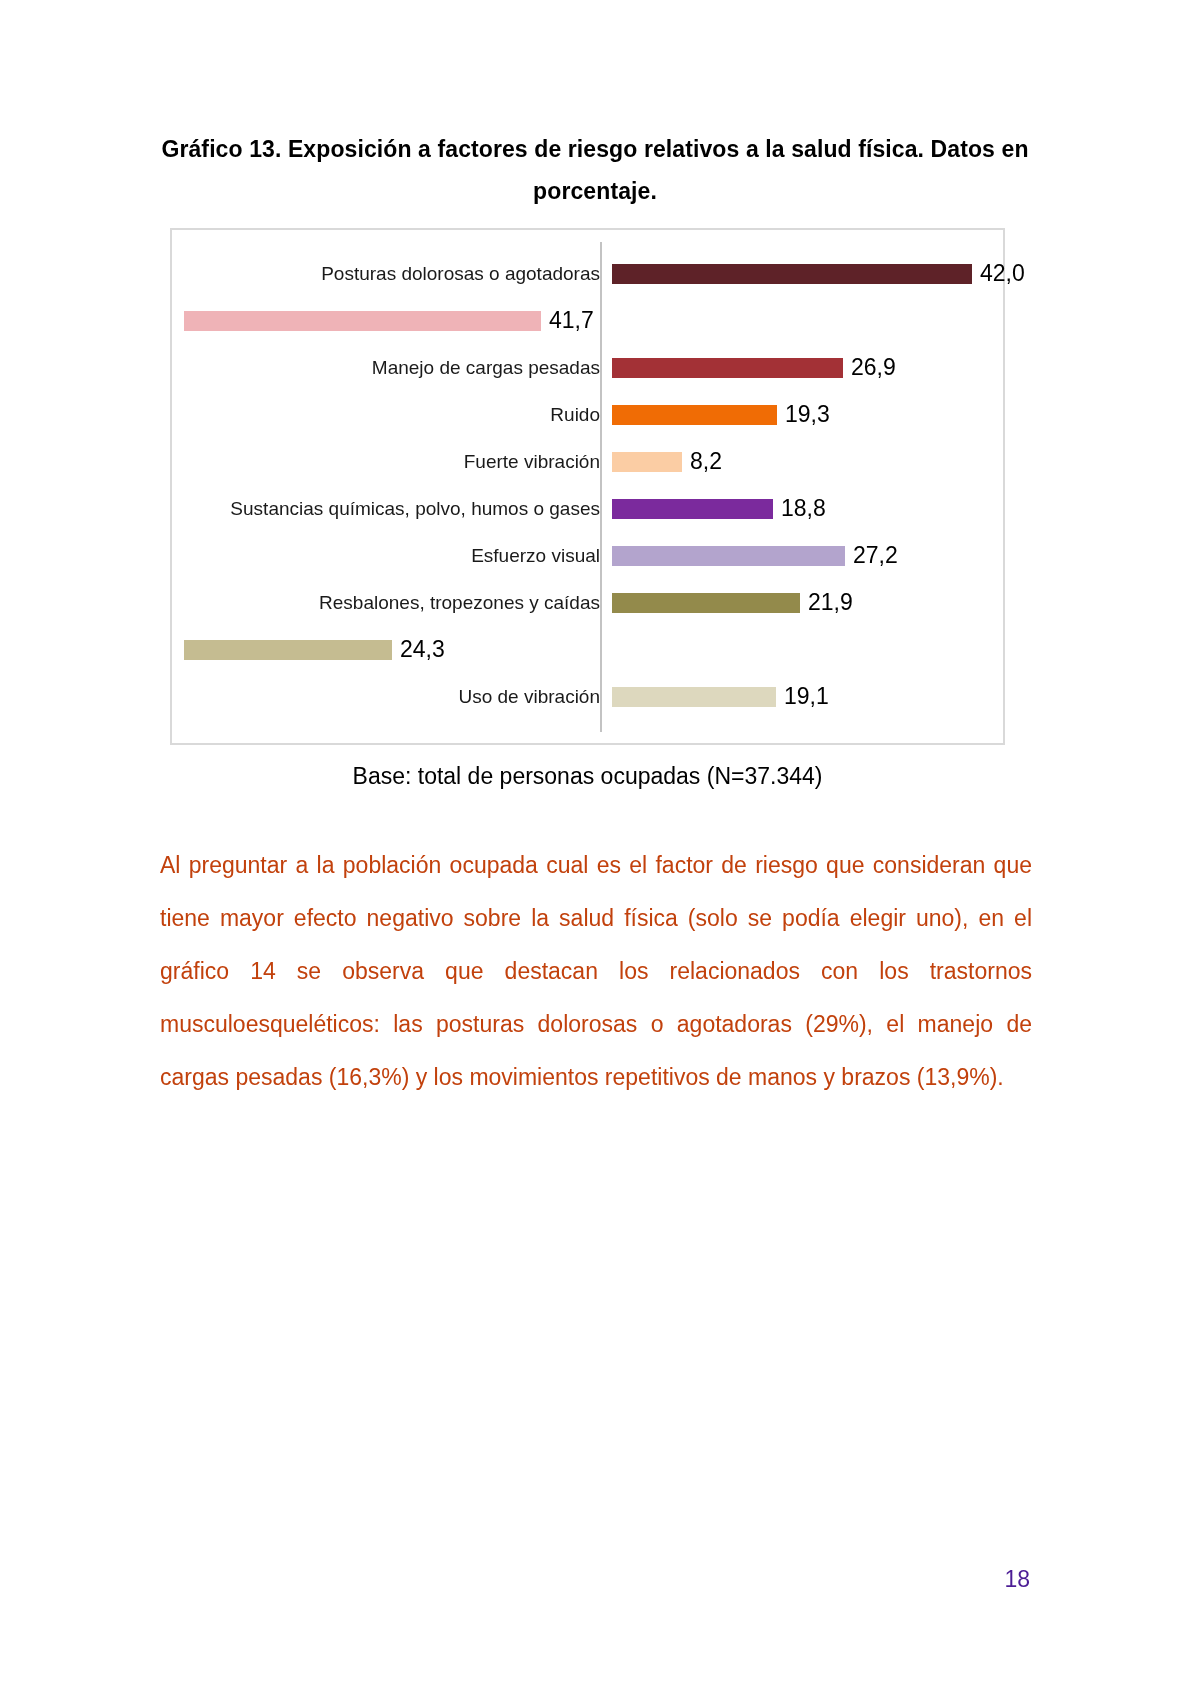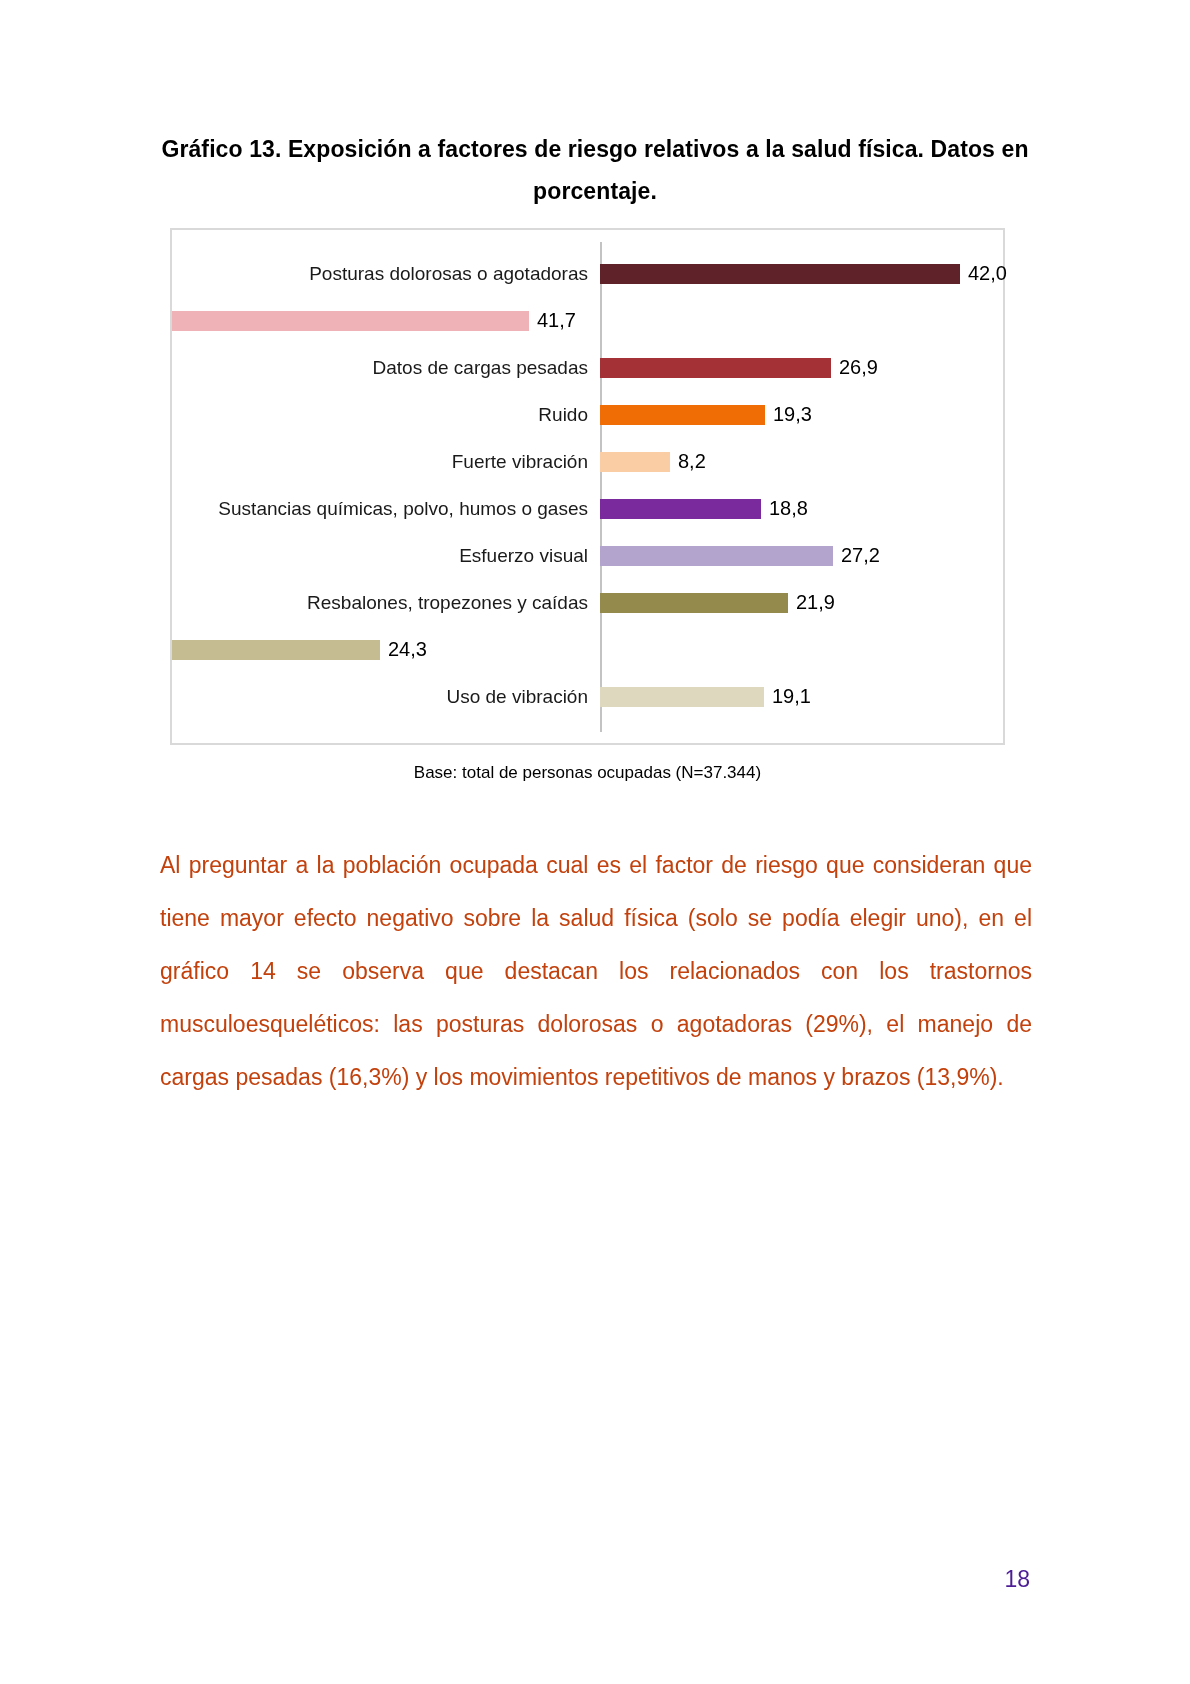--- a/index.html
+++ b/index.html
@@ -29,21 +29,21 @@
     left: 170px;
     top: 228px;
     width: 835px;
     height: 517px;
     border: 2px solid #d9d9d9;
     box-sizing: border-box;
     background: #ffffff;
   }
   .chart-rows {
     position: absolute;
-    left: 0;
+    left: 12px;
     top: 20px;
     width: 100%;
   }
   .chart-row {
     display: flex;
     align-items: center;
     height: 47px;
   }
   .bar-label {
     width: 416px;
@@ -53,39 +53,39 @@
     color: #1a1a1a;
     flex: none;
     white-space: nowrap;
   }
   .bar {
     height: 20px;
     flex: none;
   }
   .bar-value {
     margin-left: 8px;
-    font-size: 20px;
+    font-size: 23px;
     color: #000000;
     white-space: nowrap;
   }
   .axis-line {
     position: absolute;
     left: 428px;
     top: 12px;
     width: 2px;
     height: 490px;
     background: #c3c3c3;
   }
   .base-note {
     position: absolute;
     top: 763px;
     left: 170px;
     width: 835px;
     text-align: center;
-    font-size: 17px;
+    font-size: 23px;
     color: #000000;
   }
   .body-paragraph {
     position: absolute;
     top: 816px;
     left: 160px;
     width: 872px;
     font-size: 23px;
     line-height: 53px;
     text-align: justify;
@@ -115,21 +115,21 @@
         <div class="chart-row">
           <div class="bar-label">Posturas dolorosas o agotadoras</div>
           <div class="bar" style="width: 360px; background: rgb(94, 34, 40);"></div>
           <div class="bar-value">42,0</div>
         </div>
         <div class="chart-row">
           <div class="bar" style="width: 357px; background: rgb(239, 179, 183);"></div>
           <div class="bar-value">41,7</div>
         </div>
         <div class="chart-row">
-          <div class="bar-label">Datos de cargas pesadas</div>
+          <div class="bar-label">Manejo de cargas pesadas</div>
           <div class="bar" style="width: 231px; background: rgb(163, 49, 54);"></div>
           <div class="bar-value">26,9</div>
         </div>
         <div class="chart-row">
           <div class="bar-label">Ruido</div>
           <div class="bar" style="width: 165px; background: rgb(240, 108, 5);"></div>
           <div class="bar-value">19,3</div>
         </div>
         <div class="chart-row">
           <div class="bar-label">Fuerte vibración</div>

